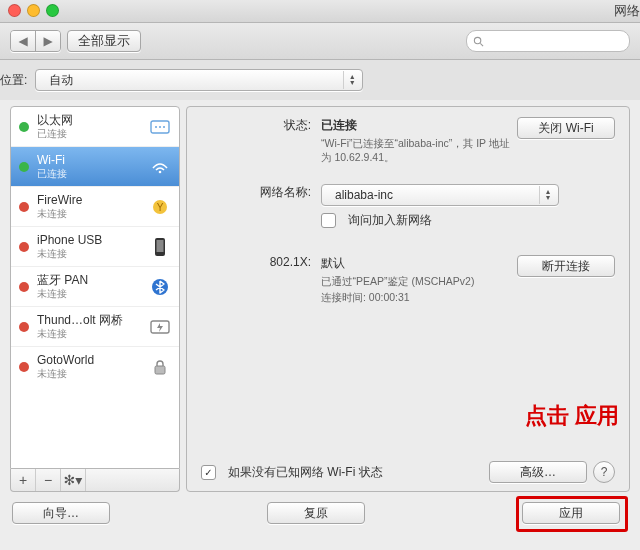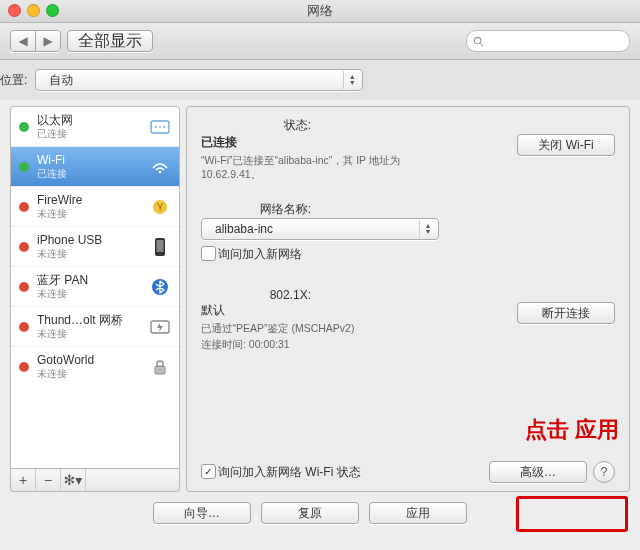--- a/index.html
+++ b/index.html
@@ -1,27 +1,27 @@
 <!DOCTYPE html>
 <html><head>
 <meta charset="utf-8">
 <style>
   html,body{margin:0;padding:0;font-family:-apple-system,"Helvetica Neue",Arial,sans-serif;font-size:12px;color:#333;background:#ededed;}
   body{width:640px;height:550px;overflow:hidden;}
   
-  .titlebar{height:22px;background:linear-gradient(#e8e8e8,#d6d6d6);border-bottom:1px solid #b5b5b5;position:relative;text-align:center;line-height:22px;font-size:13px;color:#444;}
+  .titlebar{height:22px;background:linear-gradient(#e8e8e8,#d6d6d6);border-bottom:1px solid #b5b5b5;position:relative;text-align:right;line-height:22px;font-size:13px;color:#444;}
   .trafficlights{position:absolute;left:8px;top:4px;display:flex;gap:6px;}
   .tl{width:11px;height:11px;border-radius:50%;border:1px solid rgba(0,0,0,.2);}
   .tl.r{background:#ff5f57;} .tl.y{background:#febc2e;} .tl.g{background:#28c840;}
   
   .toolbar{height:36px;background:linear-gradient(#eaeaea,#d9d9d9);border-bottom:1px solid #b5b5b5;display:flex;align-items:center;padding:0 10px;gap:6px;}
   .segbtn{display:inline-flex;border:1px solid #a6a6a6;border-radius:4px;overflow:hidden;box-shadow:0 1px 0 #fff;}
   .segbtn span{width:24px;height:20px;display:flex;align-items:center;justify-content:center;background:linear-gradient(#fdfdfd,#e6e6e6);font-size:12px;color:#777;}
   .segbtn span+span{border-left:1px solid #a6a6a6;}
-  .macbtn{height:20px;padding:0 10px;border:1px solid #a6a6a6;border-radius:4px;background:linear-gradient(#fdfdfd,#e6e6e6);box-shadow:0 1px 0 #fff;display:inline-flex;align-items:center;font-size:16px;color:#333;}
+  .macbtn{height:20px;padding:0 10px;border:1px solid #a6a6a6;border-radius:4px;background:linear-gradient(#fdfdfd,#e6e6e6);box-shadow:0 1px 0 #fff;display:inline-flex;align-items:center;font-size:13px;color:#333;}
   .toolbar .spacer{flex:1;}
   .search{width:150px;height:20px;border:1px solid #bdbdbd;border-radius:10px;background:#fff;display:flex;align-items:center;padding:0 6px;color:#999;}
   .search svg{margin-right:4px;}
   
   .locationrow{display:flex;align-items:center;gap:8px;height:40px;background:#e3e3e3;}
   .popup{height:20px;border:1px solid #adadad;border-radius:4px;background:linear-gradient(#fff,#ececec);display:inline-flex;align-items:center;padding:0 13px;min-width:300px;position:relative;box-shadow:0 1px 0 #fff;}
   .popup .arrows{position:absolute;right:2px;top:1px;bottom:1px;width:16px;border-left:1px solid #cfcfcf;display:flex;flex-direction:column;align-items:center;justify-content:center;font-size:8px;color:#555;line-height:6px;}
   
   .main{display:flex;padding:6px 10px 0 10px;gap:6px;height:386px;}
   .sidebar{width:170px;display:flex;flex-direction:column;}
@@ -33,35 +33,35 @@
   .row.sel{background:linear-gradient(#7db7ef,#4b8ed6);color:#fff;}
   .row .dot{width:10px;height:10px;border-radius:50%;}
   .dot.green{background:#3ab54a;} .dot.red{background:#d94c3d;}
   .row .txt{flex:1;line-height:13px;}
   .row .txt .name{font-size:12px;}
   .row .txt .sub{font-size:10px;color:#888;}
   .row.sel .txt .sub{color:#e6f0fb;}
   .row .ricon{width:22px;height:22px;display:flex;align-items:center;justify-content:center;}
   
   .detail{flex:1;border:1px solid #b6b6b6;background:#ececec;border-radius:4px;padding:10px 14px;position:relative;font-size:12px;}
-  .drow{display:flex;margin-bottom:6px;flex-direction:column;}
+  .drow{display:flex;margin-bottom:6px;}
   .dlabel{width:110px;text-align:right;padding-right:10px;color:#333;}
   .dval{flex:1;}
   .dval .desc{font-size:10.5px;color:#666;margin-top:2px;line-height:14px;max-width:260px;}
   .btn{height:20px;padding:0 12px;border:1px solid #a6a6a6;border-radius:4px;background:linear-gradient(#fff,#e7e7e7);display:inline-flex;align-items:center;font-size:12px;color:#333;min-width:72px;justify-content:center;box-shadow:0 1px 0 #fff;}
   .wifibtn{float:right;}
   .popup.small{min-width:210px;text-align:center;}
-  .chk{display:inline-flex;gap:2px;}
+  .chk{display:inline-flex;align-items:center;gap:12px;}
   .chkbox{width:13px;height:13px;border:1px solid #999;border-radius:3px;background:#fff;display:inline-flex;align-items:center;justify-content:center;font-size:10px;color:#333;}
   .detail-footer{position:absolute;left:14px;right:14px;bottom:8px;display:flex;align-items:center;}
   .helpbtn{width:20px;height:20px;border:1px solid #a6a6a6;border-radius:50%;background:linear-gradient(#fff,#e7e7e7);display:inline-flex;align-items:center;justify-content:center;font-size:12px;color:#555;margin-left:6px;}
   
-  .bottombar{display:flex;justify-content:center;gap:10px;padding:10px 20px 0 0;}
-  
-  .annotation{position:absolute;right:10px;bottom:46px;color:#d80000;font-size:22px;font-weight:bold;pointer-events:none;}
+  .bottombar{display:flex;justify-content:space-between;gap:10px;padding:10px 20px 0 12px;}
+  
+  .annotation{position:absolute;right:10px;bottom:60px;color:#d80000;font-size:22px;font-weight:bold;pointer-events:none;}
   .applybox{position:absolute;border:3px solid #d80000;border-radius:3px;pointer-events:none;}
 </style>
 </head>
 <body>
 
 <div class="titlebar">
   <div class="trafficlights">
     <span class="tl r"></span>
     <span class="tl y"></span>
     <span class="tl g"></span>
@@ -237,21 +237,21 @@
         <span>默认</span>
         <span class="btn wifibtn">断开连接</span>
         <div class="desc">已通过“PEAP”鉴定 (MSCHAPv2)</div>
         <div class="desc">连接时间: 00:00:31</div>
       </div>
     </div>
 
     <div class="detail-footer">
       <label class="chk">
         <span class="chkbox">✓</span>
-        <span>询问加入新网络 Wi-Fi 状态</span>
+        <span>如果没有已知网络 Wi-Fi 状态</span>
       </label>
       <div style="flex:1"></div>
       <span class="btn">高级…</span>
       <span class="helpbtn">?</span>
     </div>
 
     <div class="annotation">点击 应用</div>
   </div>
 </div>
 

